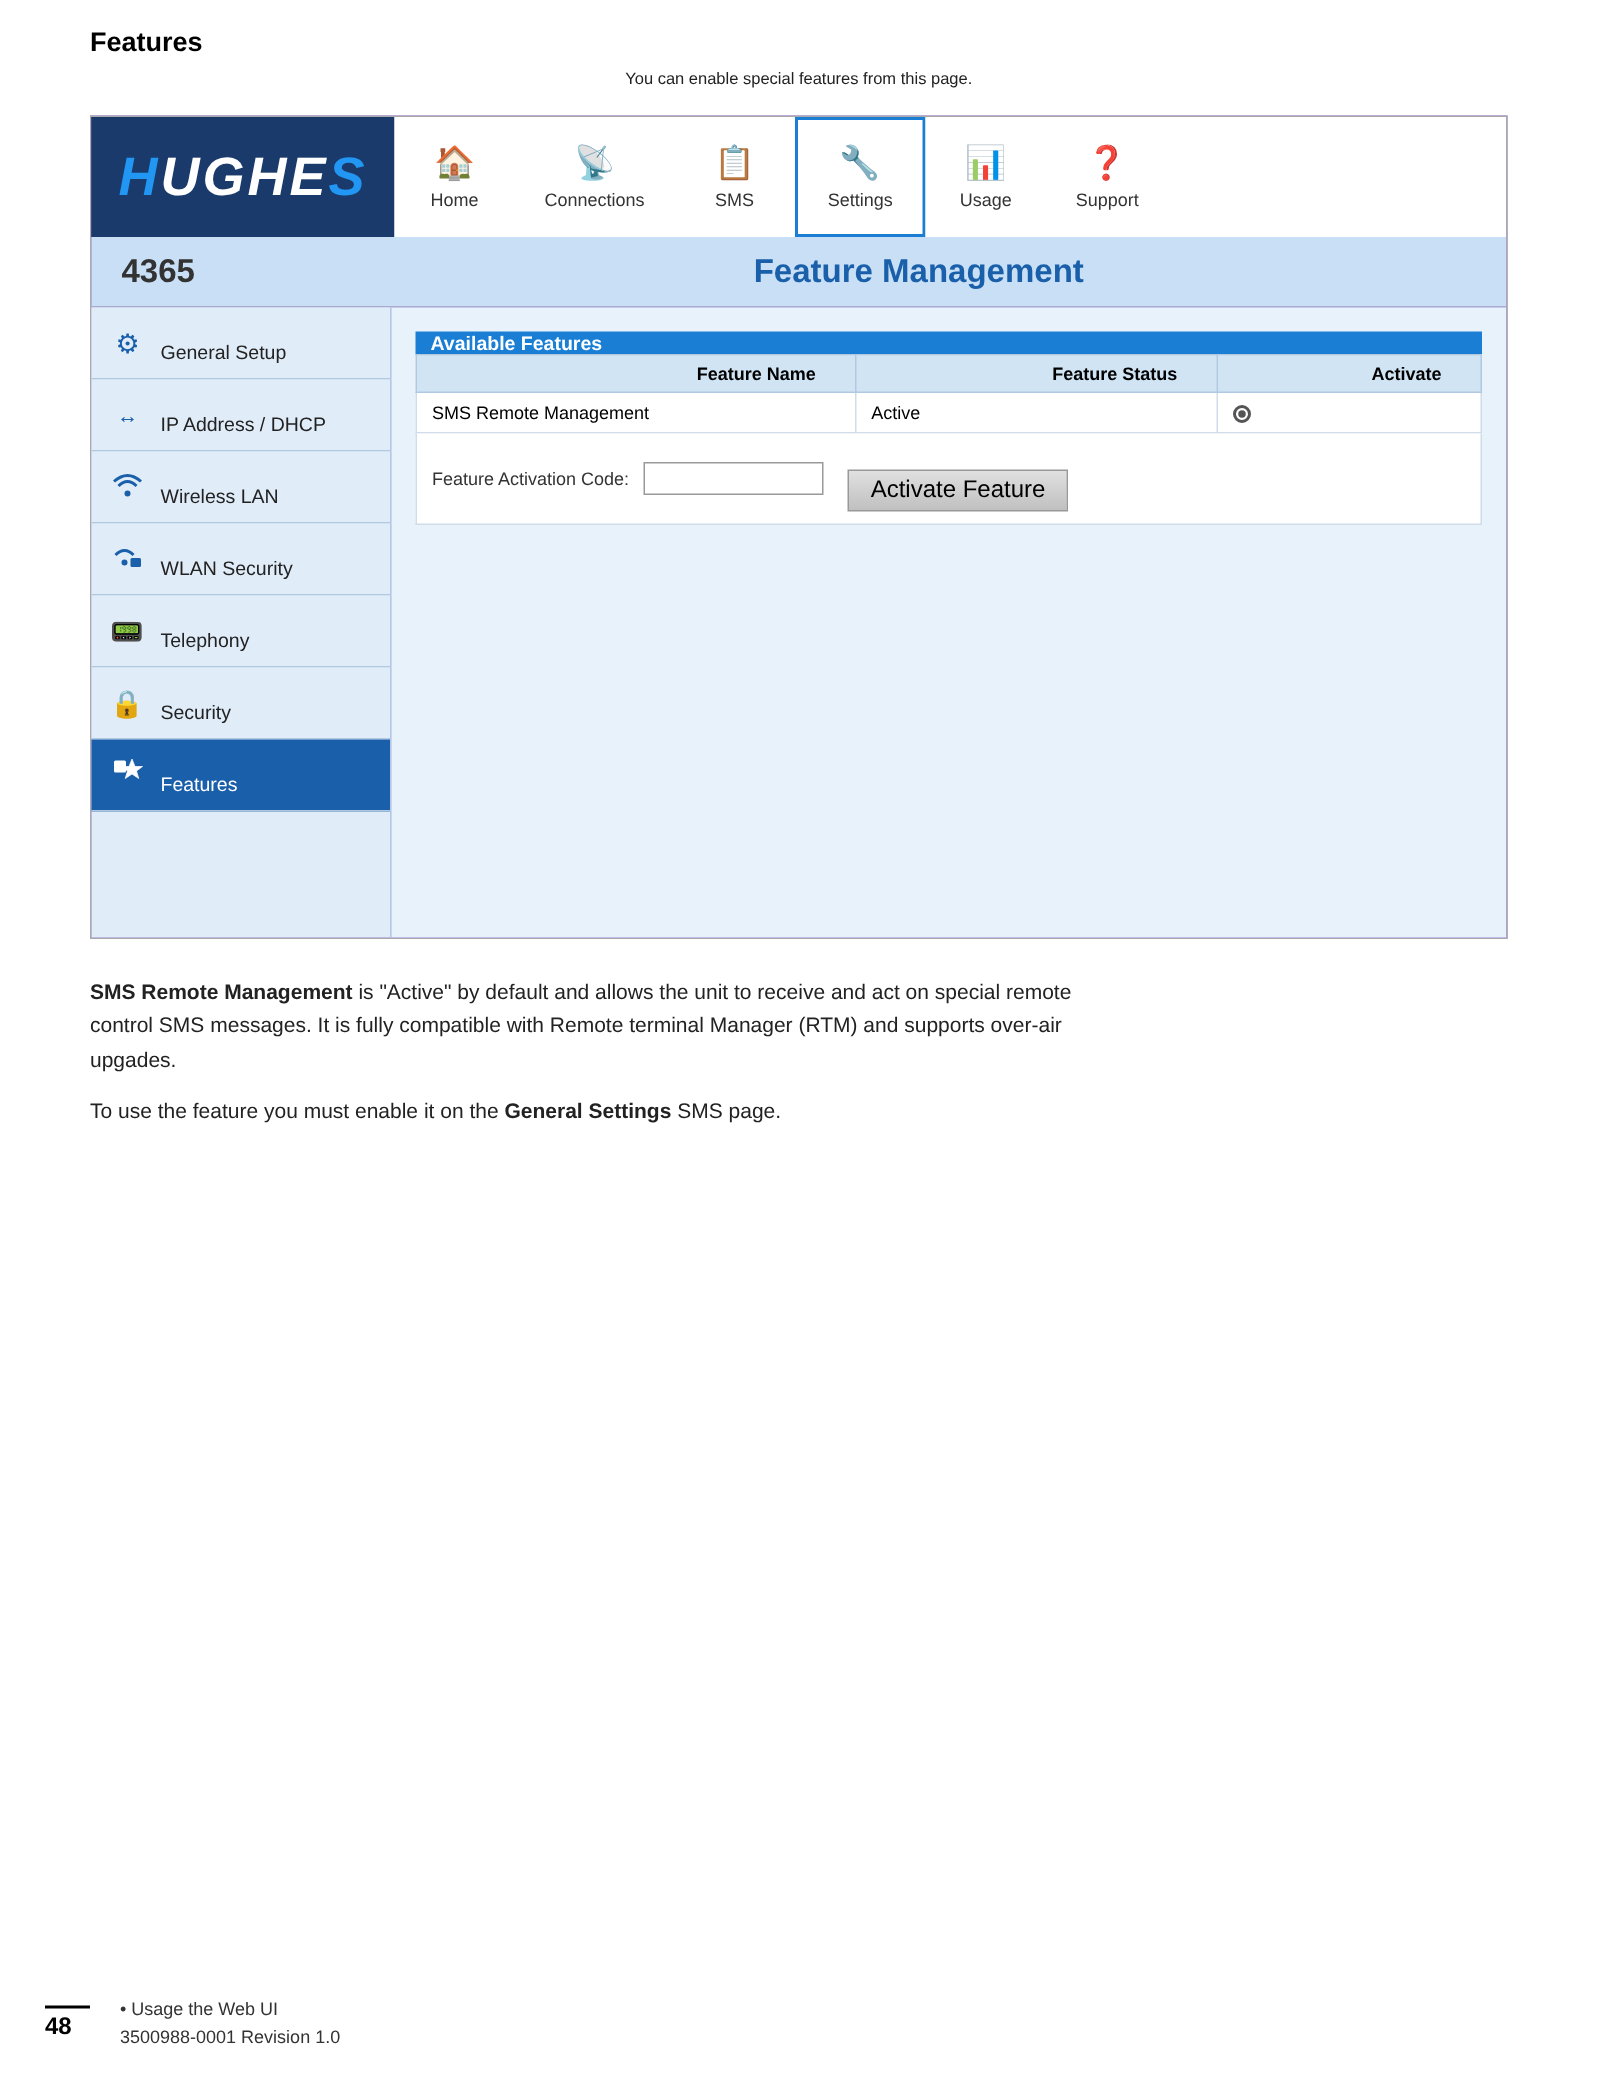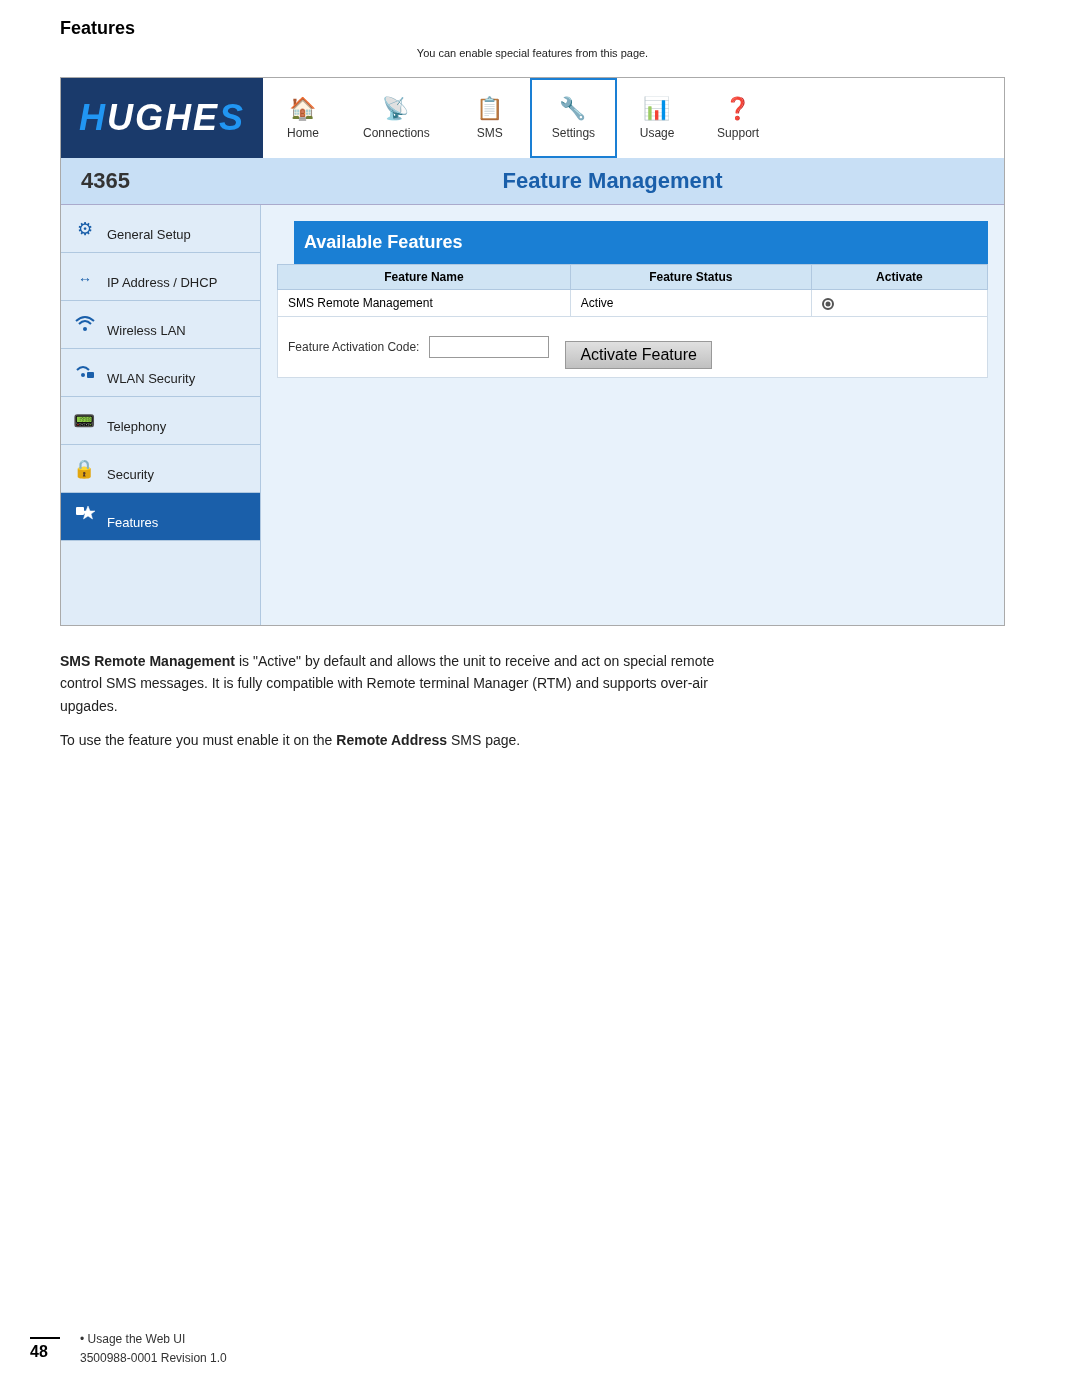--- a/index.html
+++ b/index.html
@@ -183,36 +183,35 @@
     .content-area {
       flex: 1;
       padding: 16px;
       background: #e8f2fb;
     }
 
     .available-features-header {
       background: #1a7fd4;
       color: #fff;
       font-weight: bold;
-      font-size: 18px;
-      padding: 11px 10px;
-      margin-left: 17px;
+      font-size: 13px;
+      padding: 0 10px;
     }
 
     .features-table {
       width: 100%;
       border-collapse: collapse;
       background: #fff;
       font-size: 12px;
     }
 
     .features-table th {
       background: #d0e4f4;
       padding: 5px 26px;
-      text-align: center;
+      text-align: right;
       font-weight: bold;
       border: 1px solid #b0c8e0;
       font-size: 12px;
       margin-top: 16px;
     }
 
     .features-table td {
       padding: 6px 10px;
       border: 1px solid #d0dce8;
       font-size: 12px;
@@ -466,21 +465,21 @@
 
     </div>
   </div>
 </div>
 
 <div class="description-area">
   <p class="desc-para">
     <b>SMS Remote Management</b> is "Active" by default and allows the unit to receive and act on special remote control SMS messages. It is fully compatible with Remote terminal Manager (RTM) and supports over-air upgades.
   </p>
   <p class="desc-para">
-    To use the feature you must enable it on the <b>Remote Address</b> SMS page.
+    To use the feature you must enable it on the <b>General Settings</b> SMS page.
   </p>
 </div>
 
 <div class="page-footer">
   <div class="footer-left">
     <div class="page-number">48</div>
     <div class="footer-text">
       <div>• Usage the Web UI</div>
       <div>3500988-0001  Revision 1.0</div>
     </div>

